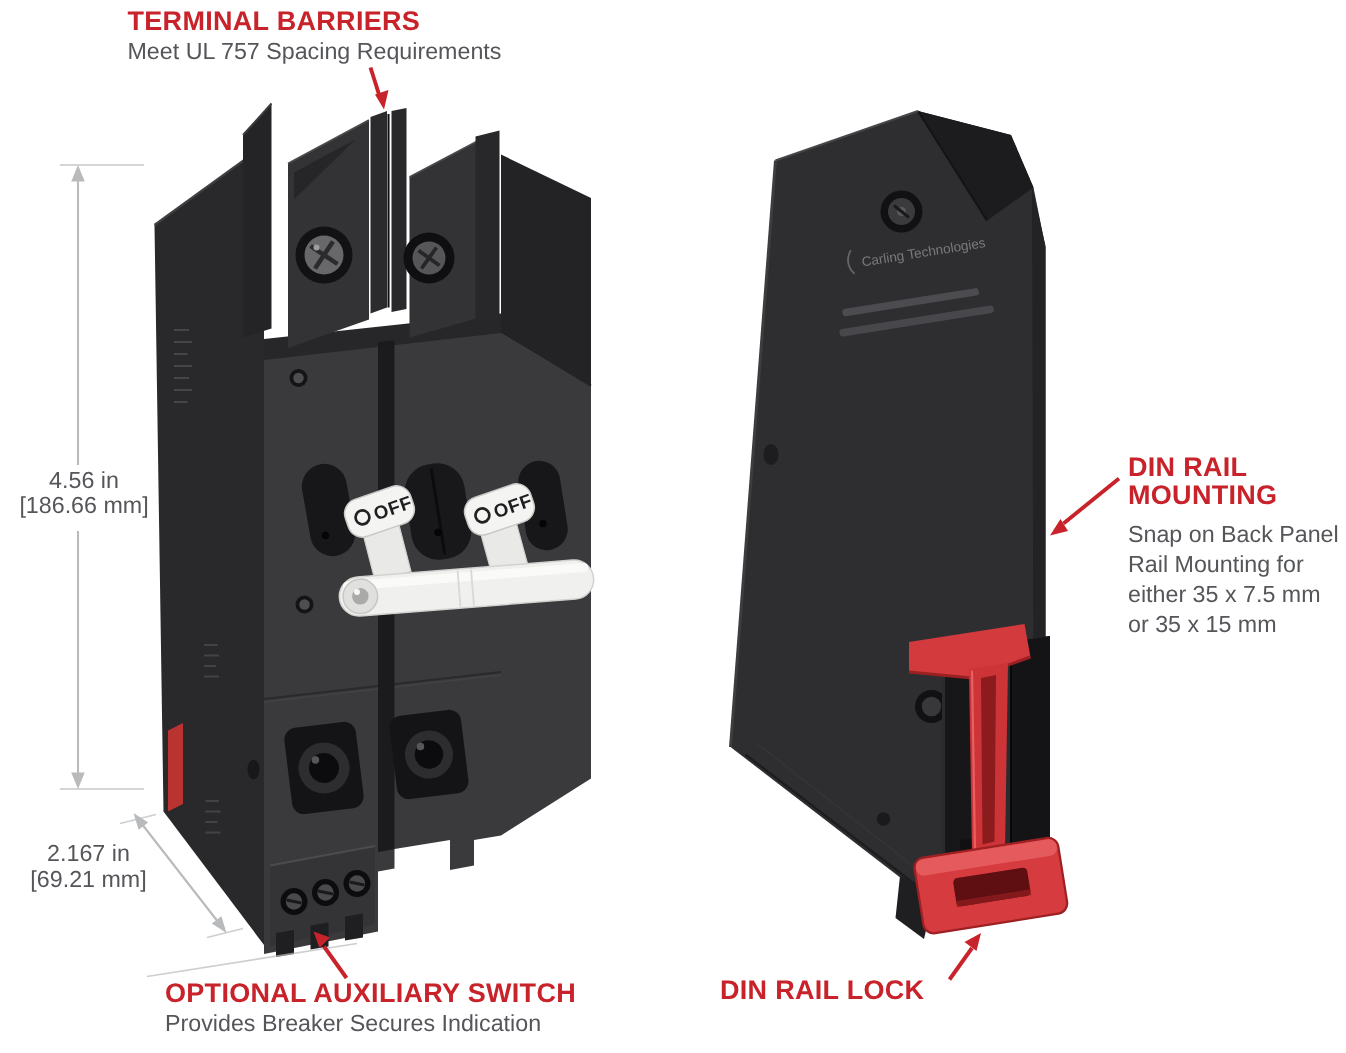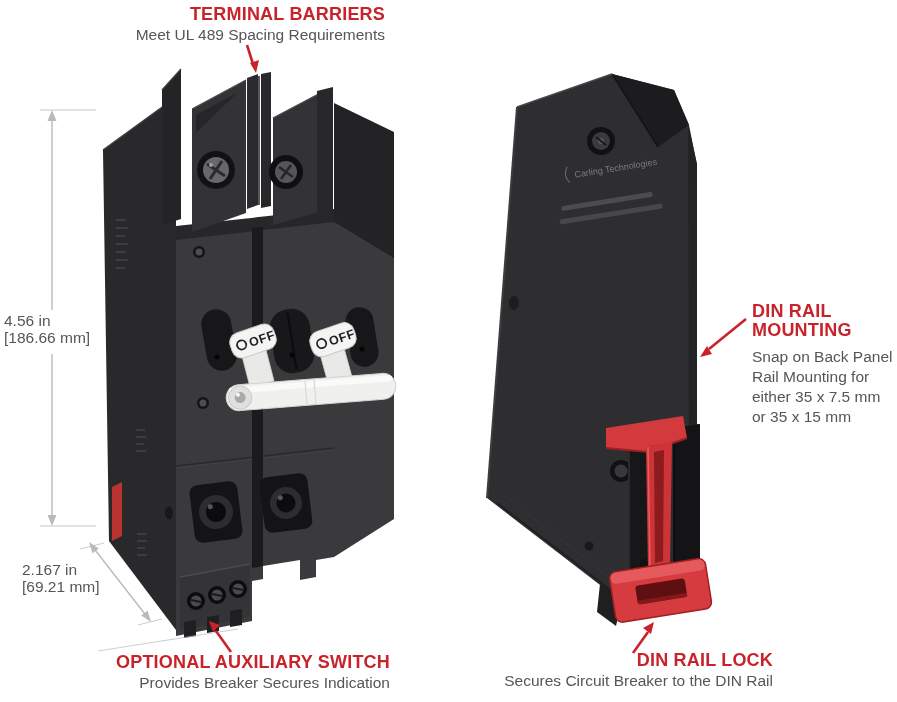--- a/index.html
+++ b/index.html
@@ -1,24 +1,24 @@
 <!DOCTYPE html>
 <html><head>
 <meta charset="utf-8">
 <style>
   html,body{margin:0;padding:0;background:#ffffff;}
   body{width:897px;height:702px;position:relative;font-family:"Liberation Sans",sans-serif;}
   .scene{position:absolute;left:0;top:0;width:897px;height:702px;overflow:hidden;background:#ffffff;}
   svg.figure{position:absolute;left:0;top:0;}
   .ann{position:absolute;}
-  .center{text-align:right;}
+  .center{text-align:left;}
   .ann-title{font-size:18px;font-weight:700;color:#c8232a;line-height:19px;letter-spacing:.2px;}
   .ann-sub{font-size:15.5px;color:#55565a;line-height:18px;margin-top:2px;}
   .ann-body{font-size:15.5px;color:#55565a;line-height:20px;margin-top:7px;}
-  .dim{position:absolute;text-align:left;font-size:15.5px;color:#55565a;line-height:17px;}
+  .dim{position:absolute;text-align:center;font-size:15.5px;color:#55565a;line-height:17px;}
 </style>
 </head>
 <body>
 
 <div class="scene">
 
 <svg class="figure" width="897" height="702" viewBox="0 0 897 702">
 
   <g>
 
@@ -237,47 +237,46 @@
     <polygon points="700,357 707,346 712,354" fill="#c8232a"></polygon>
   </g>
   <g>
     <line x1="633" y1="653" x2="648" y2="632" stroke="#c8232a" stroke-width="2.6"></line>
     <polygon points="654,622 651,634 643,628" fill="#c8232a"></polygon>
   </g>
 </svg>
 
 <div class="ann center" style="left:85px;top:5px;width:300px">
   <div class="ann-title">TERMINAL BARRIERS</div>
-  <div class="ann-sub">Meet UL 489 Spacing Requirements</div>
+  <div class="ann-sub">Meet UL 757 Spacing Requirements</div>
 </div>
 
 <div class="dim" style="left:4px;top:312px;width:104px">
   <div>4.56 in</div>
   <div>[186.66 mm]</div>
 </div>
 
-<div class="dim" style="left:22px;top:561px;width:104px">
+<div class="dim" style="left:7px;top:561px;width:104px">
   <div>2.167 in</div>
   <div>[69.21 mm]</div>
 </div>
 
-<div class="ann center" style="left:85px;top:653px;width:305px">
+<div class="ann center" style="left:110px;top:653px;width:305px">
   <div class="ann-title">OPTIONAL AUXILIARY SWITCH</div>
   <div class="ann-sub">Provides Breaker Secures Indication</div>
 </div>
 
 <div class="ann mount" style="left:752px;top:302px;width:150px">
   <div class="ann-title">DIN RAIL</div>
   <div class="ann-title">MOUNTING</div>
   <div class="ann-body">
     <div>Snap on Back Panel</div>
     <div>Rail Mounting for</div>
     <div>either 35 x 7.5 mm</div>
     <div>or 35 x 15 mm</div>
   </div>
 </div>
 
-<div class="ann center" style="left:468px;top:651px;width:305px">
+<div class="ann center" style="left:480px;top:651px;width:305px">
   <div class="ann-title">DIN RAIL LOCK</div>
-  <div class="ann-sub">Secures Circuit Breaker to the DIN Rail</div>
 </div>
 
 </div>
 
 </body></html>

